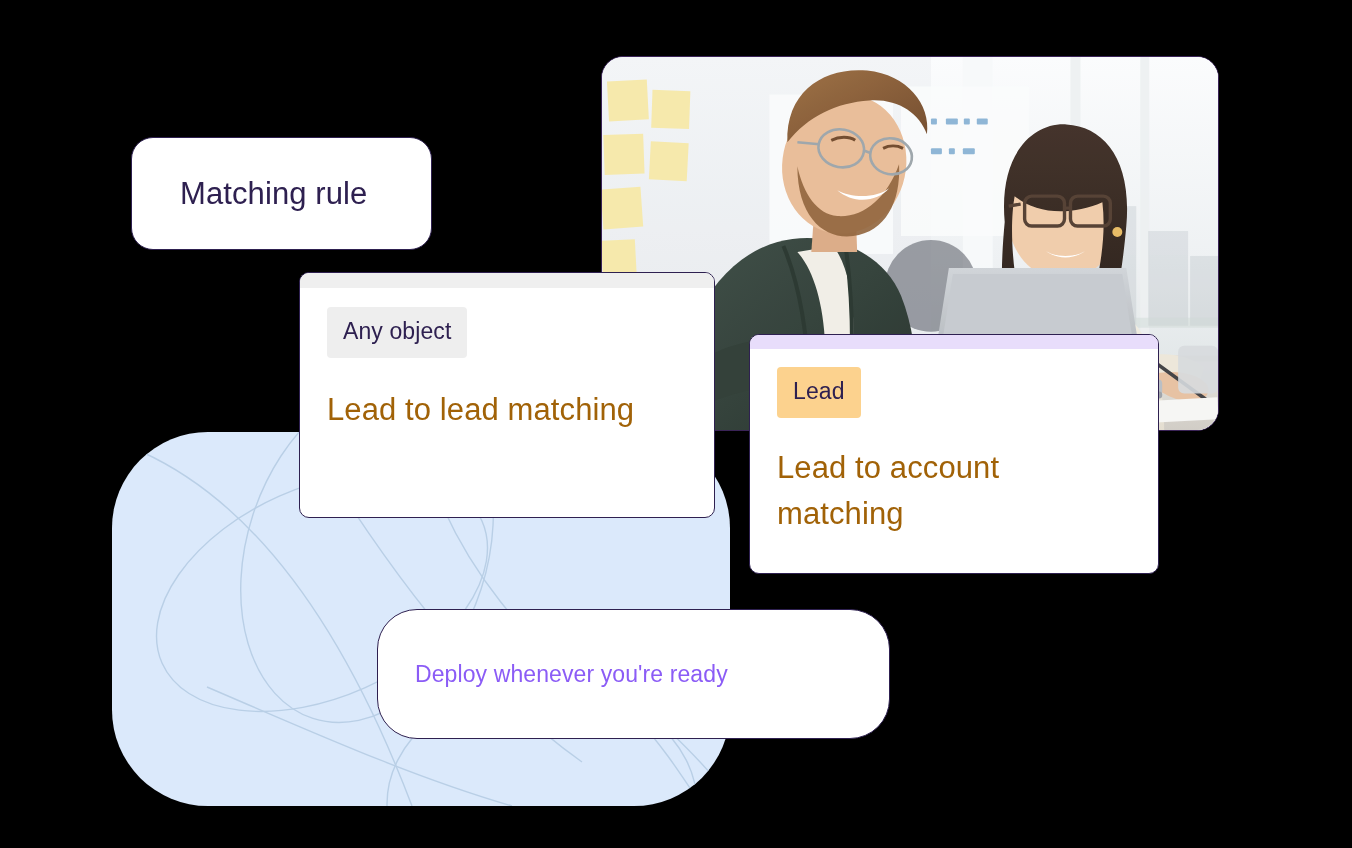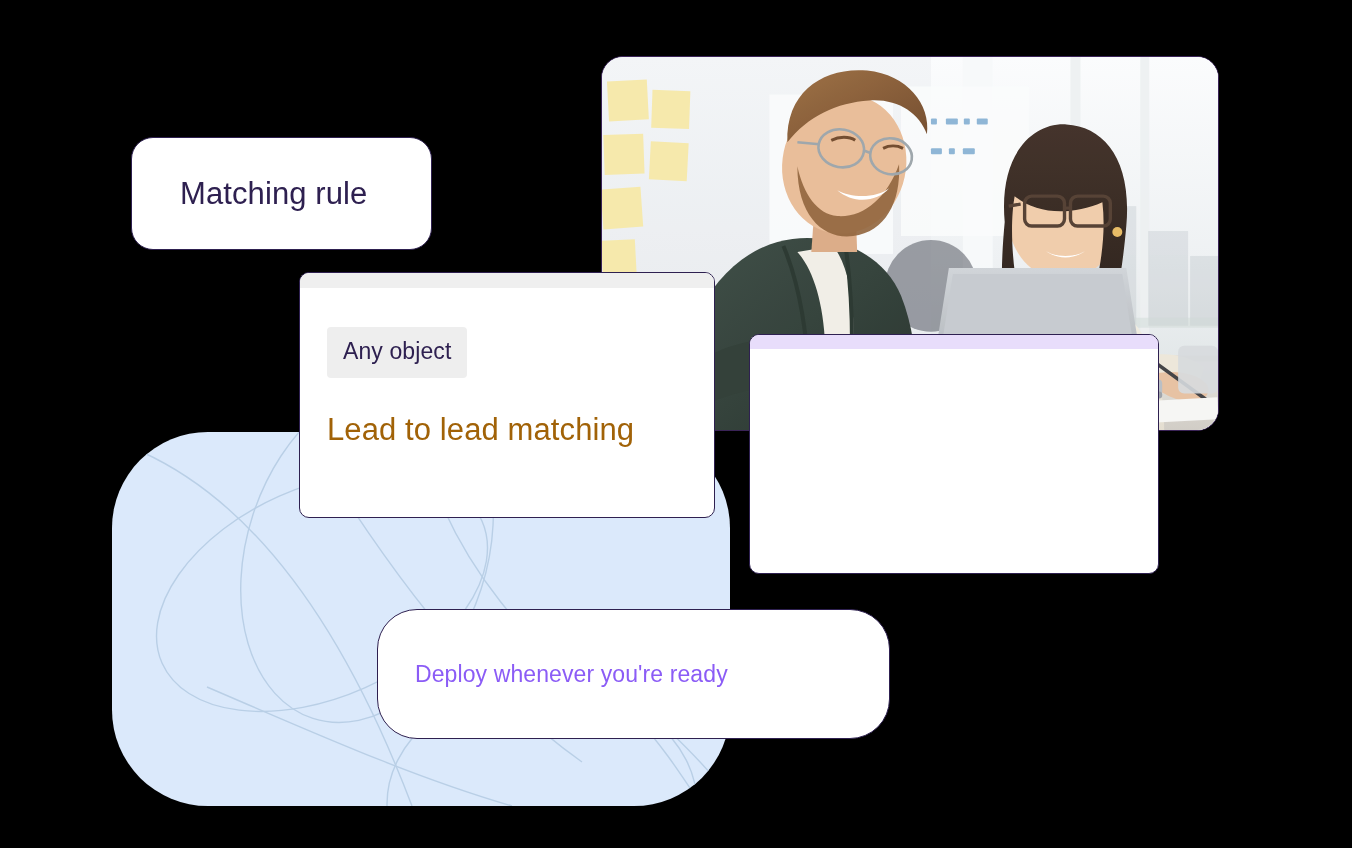--- a/index.html
+++ b/index.html
@@ -131,21 +131,21 @@
   
   .chip {
     display: inline-block;
     font-size: 23px;
     color: #2e2050;
     line-height: 1;
     padding: 13px 16px 15px 16px;
     border-radius: 4px;
     letter-spacing: 0.1px;
   }
-  .chip-any-object { background: #eeeeee; margin-top: 20px; }
+  .chip-any-object { background: #eeeeee; }
   .chip-lead { background: #fcd28e; }
 
   
   .card-heading {
     font-size: 31px;
     line-height: 46px;
     color: #a16207;
     letter-spacing: 0.1px;
     margin-top: 29px;
     max-width: 330px;
@@ -370,19 +370,23 @@
   <div class="card card-lead-lead">
     <div class="strip"></div>
     <div class="body">
       <span class="chip chip-any-object">Any object</span>
       <div class="card-heading">Lead to lead matching</div>
     </div>
   </div>
 
   <div class="card card-lead-account">
     <div class="strip"></div>
+    <div class="body">
+      <span class="chip chip-lead">Lead</span>
+      <div class="card-heading">Lead to account matching</div>
+    </div>
   </div>
 
   <div class="card card-deploy">
     <div class="title">Deploy whenever you're ready</div>
   </div>
 
 </div>
 
 </body></html>

